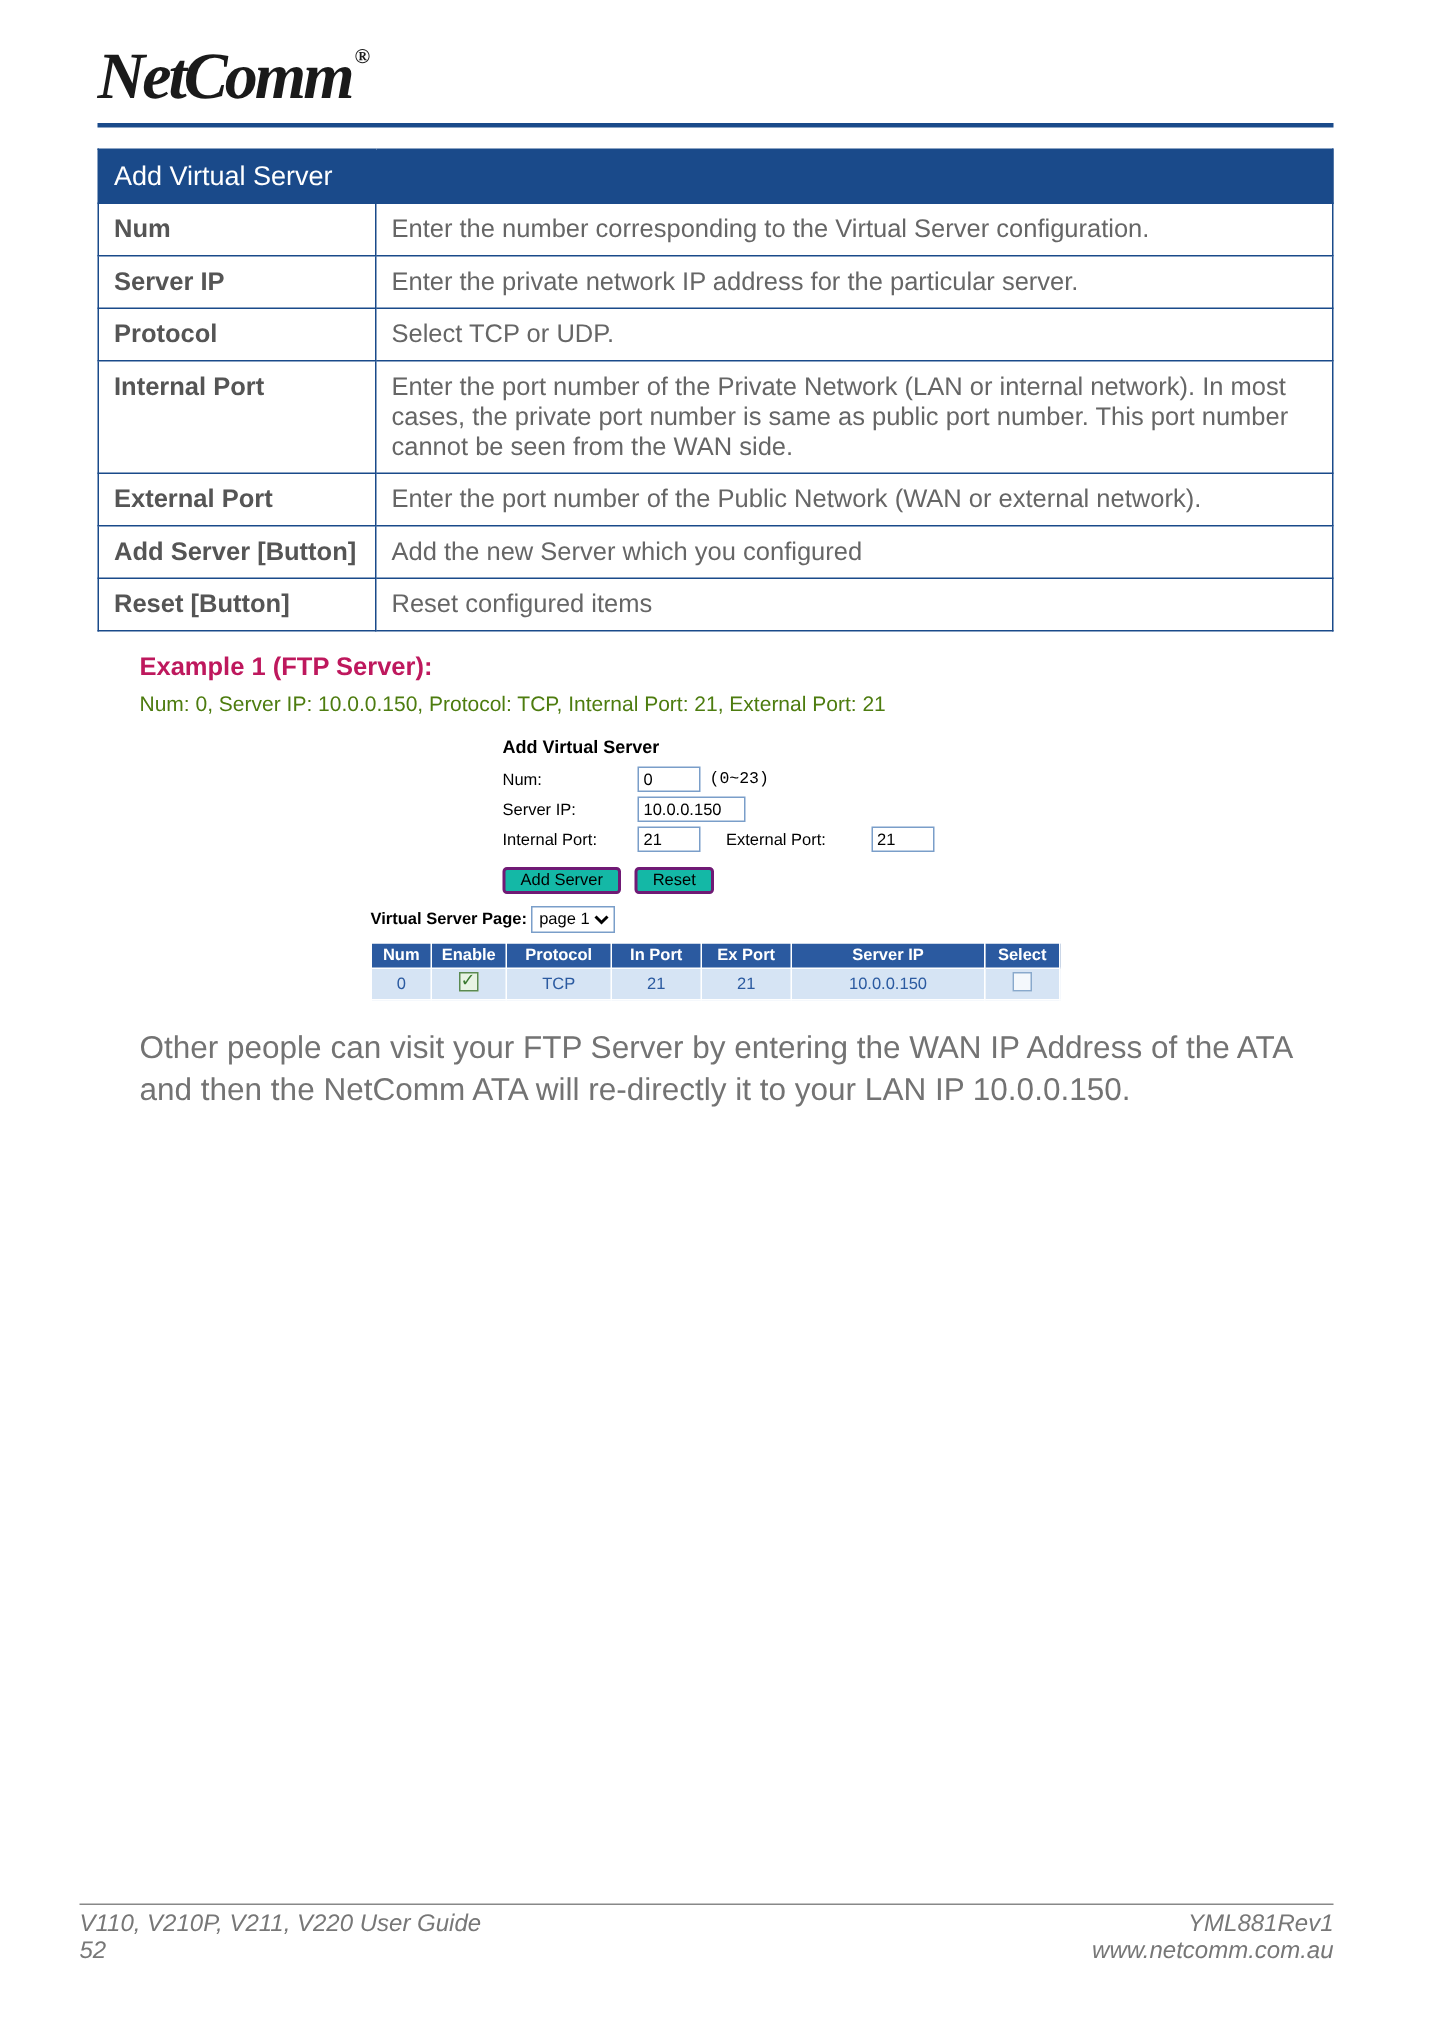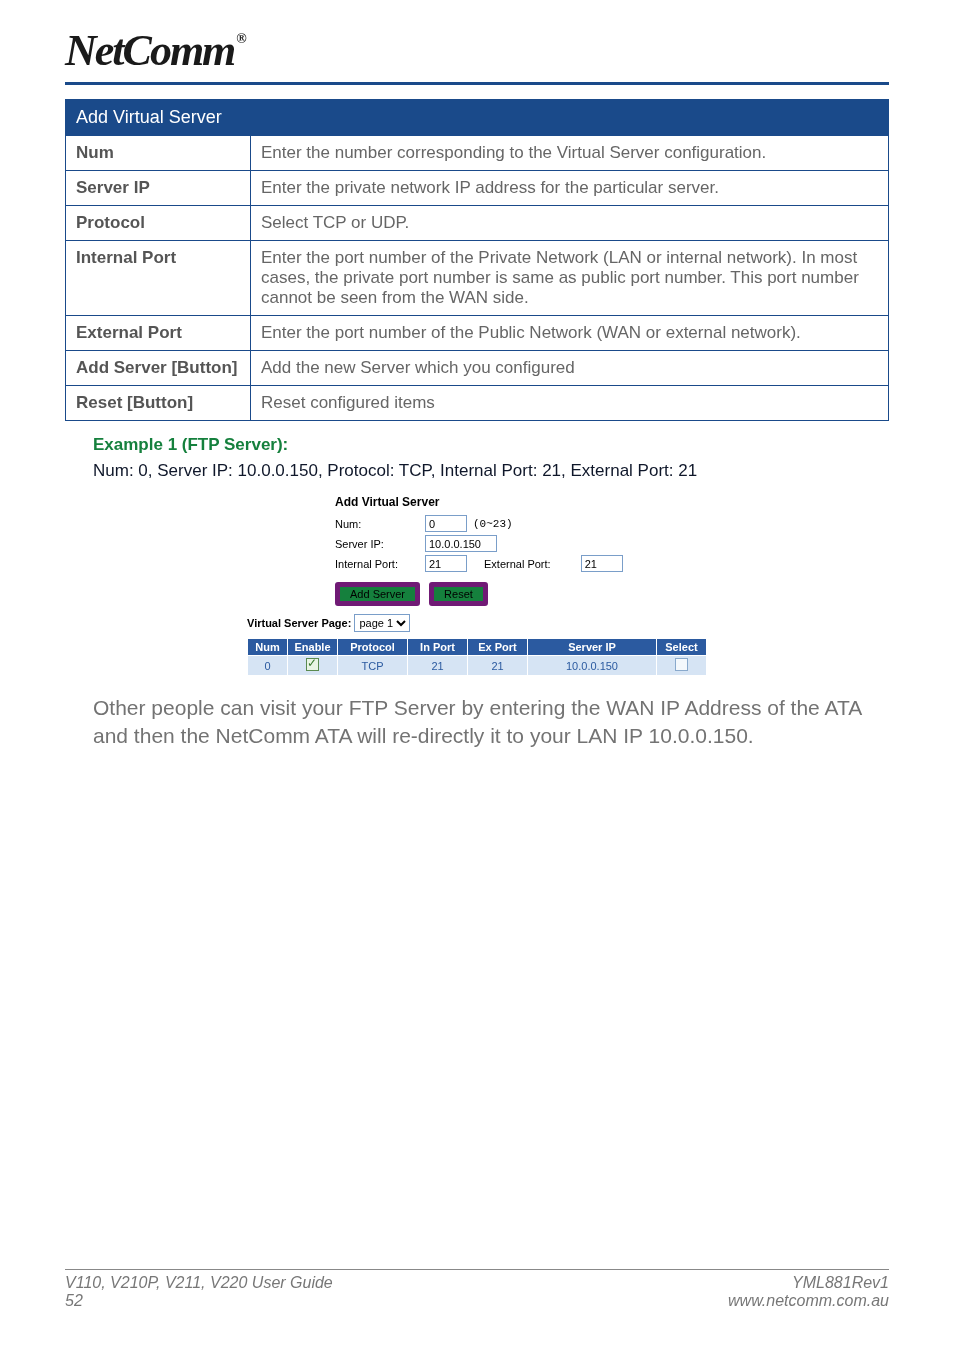--- a/index.html
+++ b/index.html
@@ -57,27 +57,27 @@
   table.defs td.label {
     width: 185px;
     color: #555;
     font-weight: 600;
   }
   table.defs td.desc {
     color: #666;
   }
   .example-title {
     font-weight: 600;
-    color: #15803d;
+    color: #be185d;
     font-size: 17px;
     margin: 14px 0 6px 28px;
   }
   .example-line {
-    color: #0f172a;
-    font-size: 17px;
+    color: #4d7c0f;
+    font-size: 14px;
     margin: 0 0 14px 28px;
   }
   .screenshot {
     margin: 0 auto 18px auto;
     width: 460px;
     font-family: Tahoma, Verdana, sans-serif;
     font-size: 11px;
     color: #000;
   }
   .screenshot .heading {
@@ -105,22 +105,22 @@
     font-size: 11px;
     border: 1px solid #7a9ec9;
     height: 18px;
     background: #fff;
   }
   .screenshot .hint { margin-left: 6px; font-family: Liberation Mono, monospace; }
   .screenshot .btnrow { margin: 10px 0 8px 88px; }
   .screenshot button {
     font-family: Tahoma, sans-serif;
     font-size: 11px;
-    border: 5px solid #701a75;
-    background: #15803d;
+    border: 2px solid #701a75;
+    background: #14b8a6;
     padding: 1px 10px;
     border-radius: 3px;
     margin-right: 6px;
   }
   .screenshot .vs-page {
     font-weight: bold;
     margin: 4px 0 6px 0;
     font-size: 11px;
   }
   table.vstable {
@@ -145,21 +145,21 @@
   }
   .aftertext {
     color: #737373;
     font-size: 21px;
     margin: 0 0 0 28px;
     line-height: 1.35;
   }
   .footer {
     position: absolute;
     bottom: 40px;
-    left: 65px;
+    left: 53px;
     right: 65px;
     border-top: 1px solid #888;
     padding-top: 4px;
     display: flex;
     justify-content: space-between;
     font-style: italic;
     color: #777;
     font-size: 16px;
   }
   .footer .right { text-align: right; }

